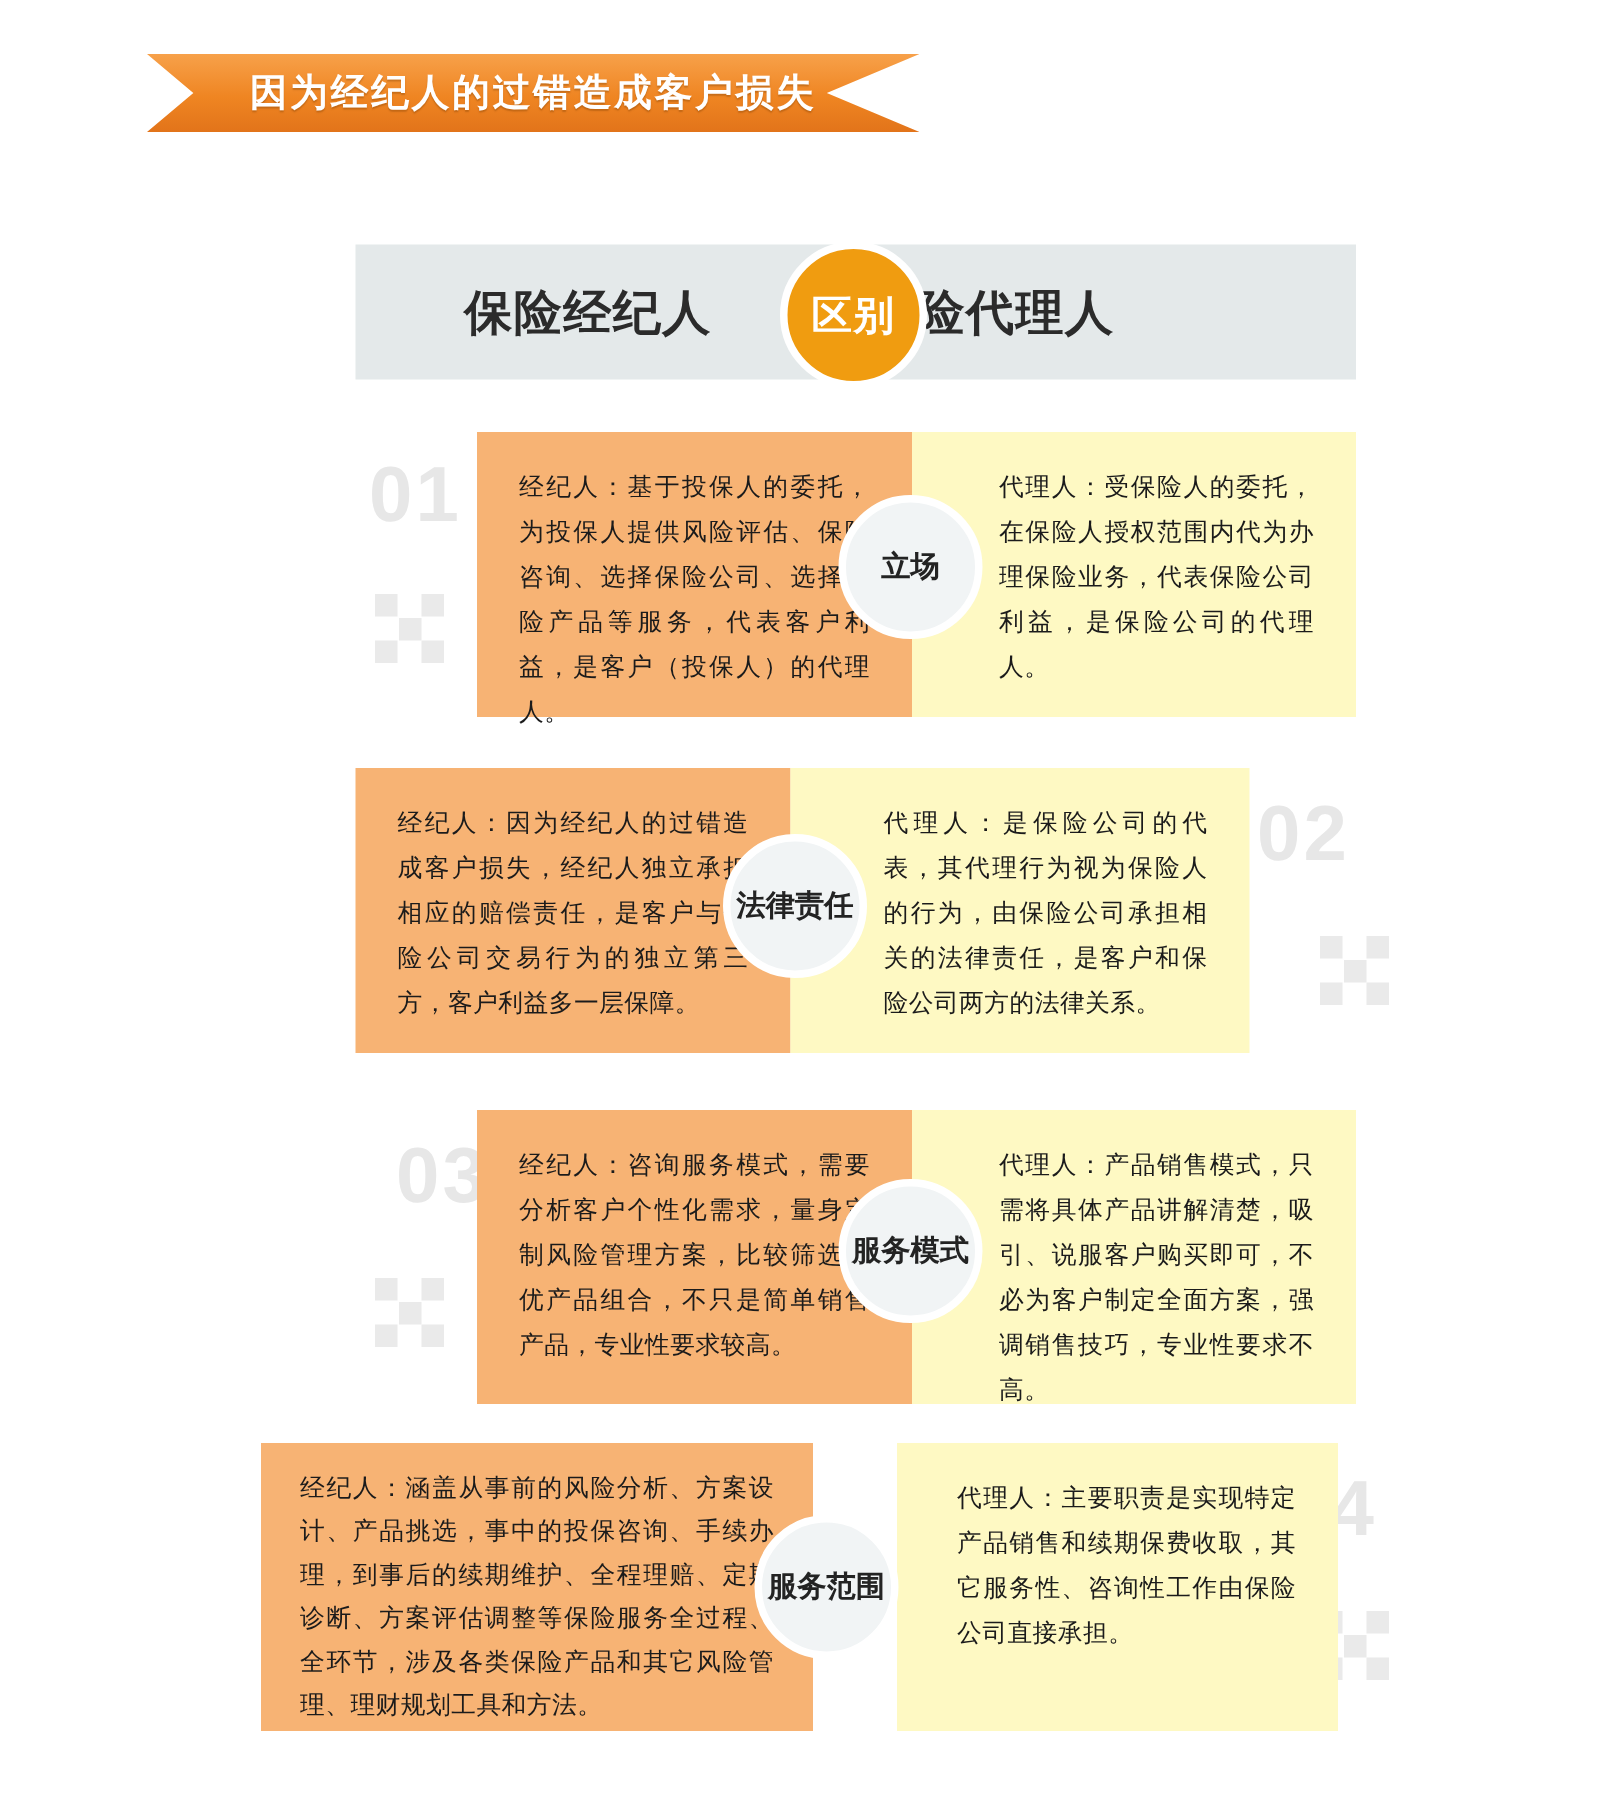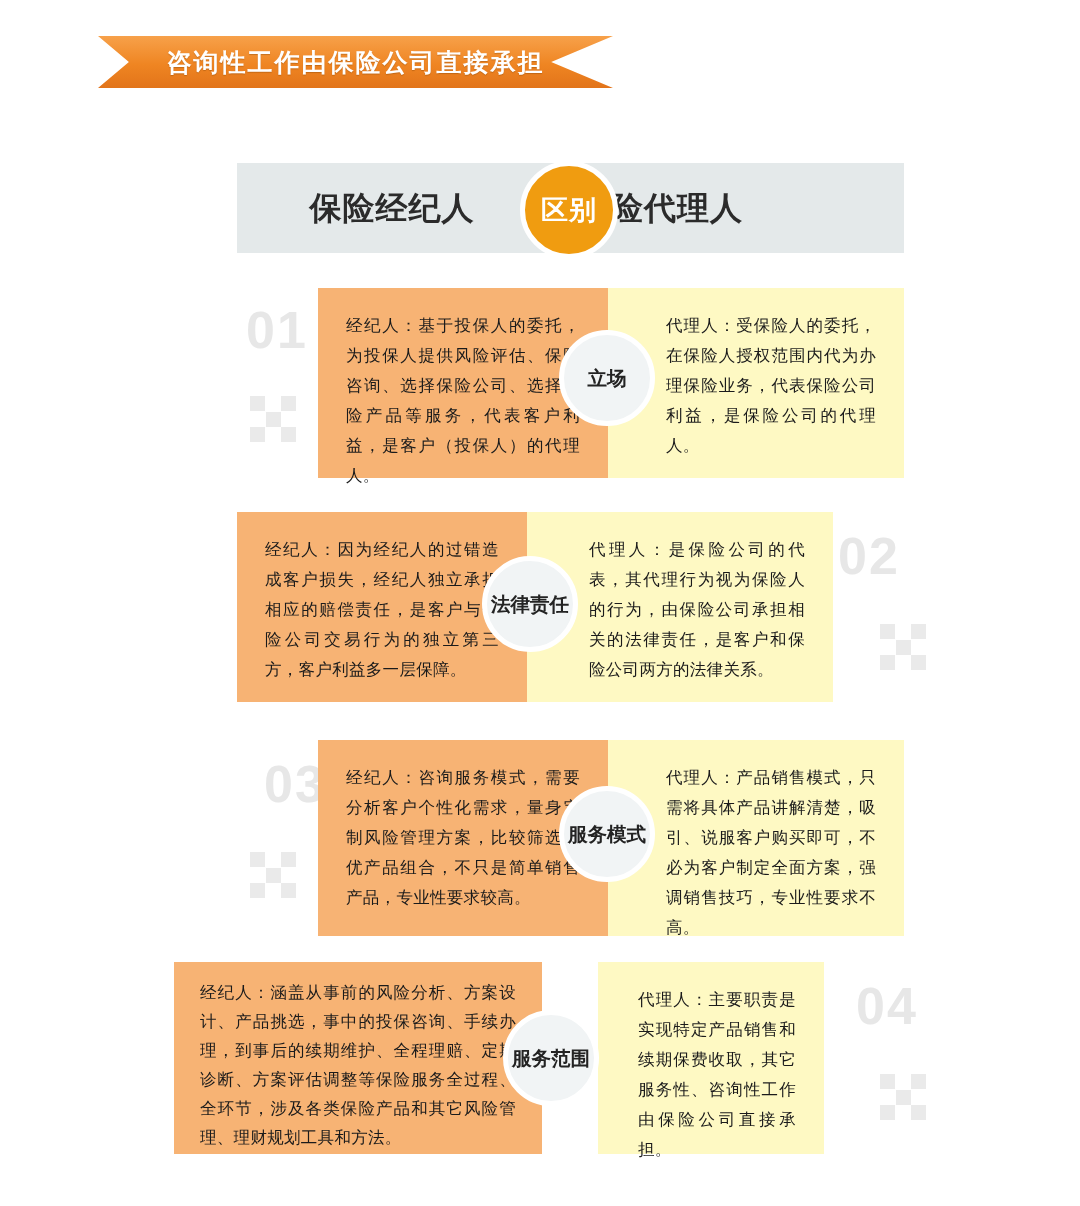--- a/index.html
+++ b/index.html
@@ -167,28 +167,28 @@
   #row2 .right { left: 527px; top: 0; width: 306px; height: 190px; }
 
   
   #row3 { left: 0; top: 740px; width: 1080px; height: 196px; }
   #row3 .left  { left: 318px; top: 0; width: 290px; height: 196px; }
   #row3 .right { left: 608px; top: 0; width: 296px; height: 196px; }
 
   
   #row4 { left: 0; top: 962px; width: 1080px; height: 192px; }
   #row4 .left  { left: 174px; top: 0; width: 368px; height: 192px; }
-  #row4 .right { left: 598px; top: 0; width: 226px; height: 192px; }
+  #row4 .right { left: 598px; top: 0; width: 294px; height: 192px; }
 </style>
 </head>
 <body>
 
 <div class="banner-wrap">
   <div class="banner-ribbon"></div>
-  <div class="banner-title">咨询性工作由保险公司直接承担</div>
+  <div class="banner-title">因为经纪人的过错造成客户损失</div>
 </div>
 
 <div class="header-bar">
   <div class="header-left">保险经纪人</div>
   <div class="header-right">保险代理人</div>
 </div>
 <div class="diff-badge">区别</div>
 
 <div class="row" id="row1">
   <div class="bignum" style="left:246px; top:16px;">01</div>

